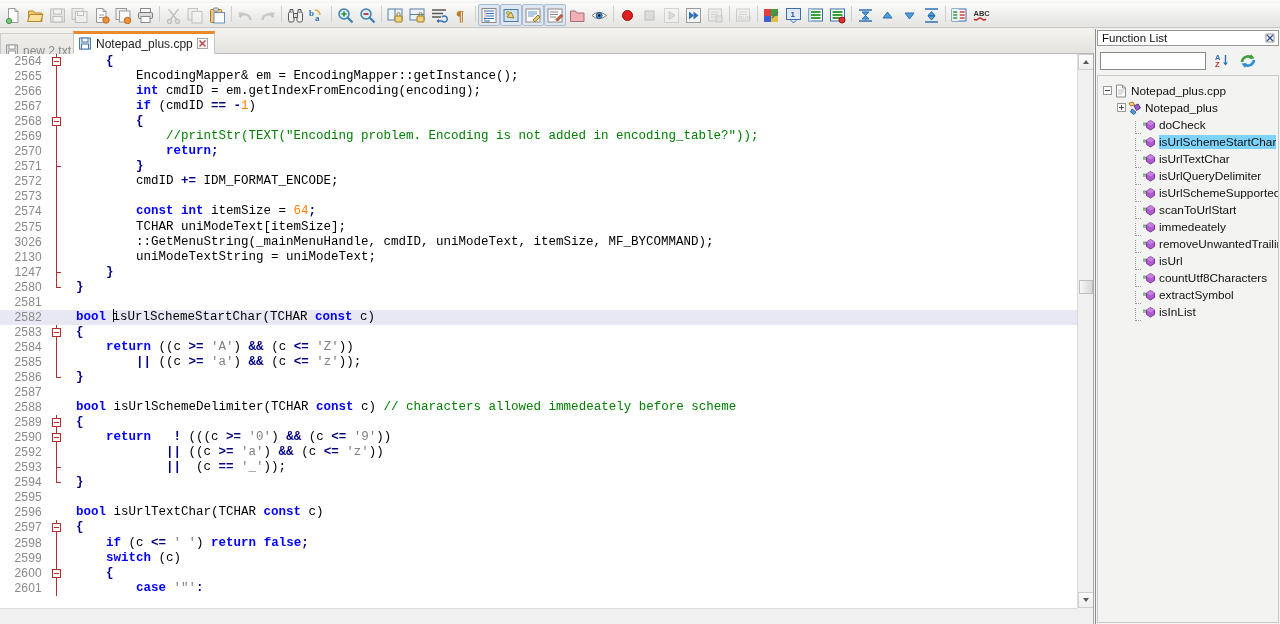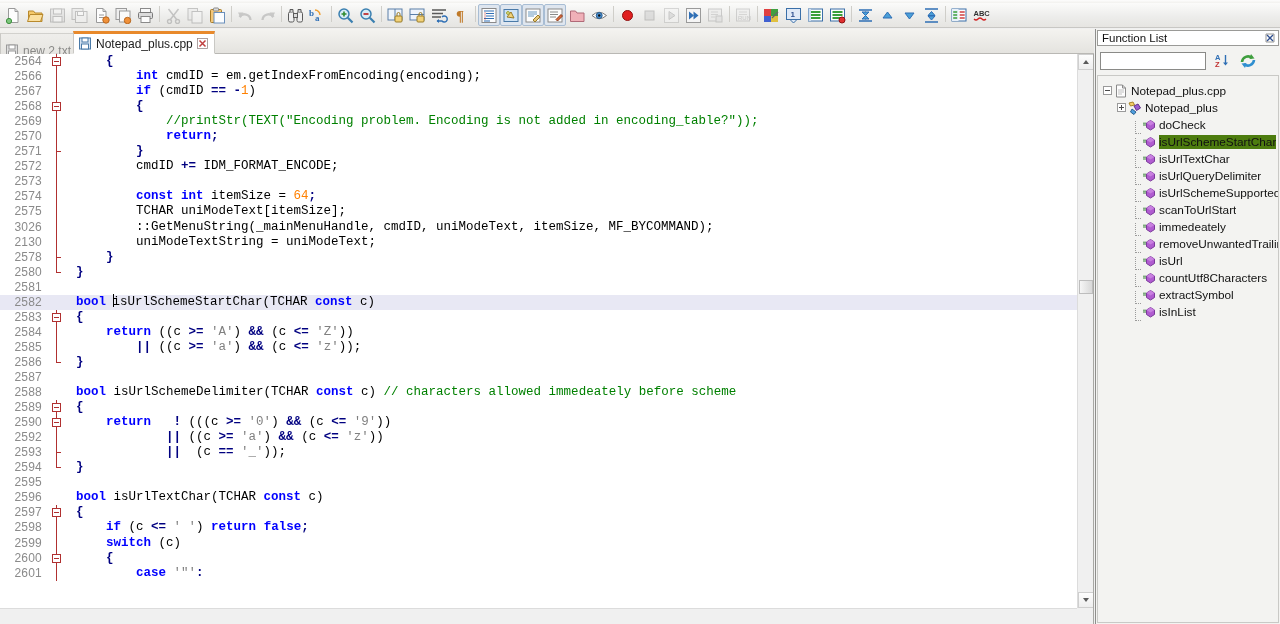--- a/index.html
+++ b/index.html
@@ -223,21 +223,21 @@
     box-sizing:border-box;position:relative;flex:none;cursor:pointer;
   }
   .tnode .tbox i{position:absolute;background:#4a4a4a;}
   .tnode .tbox .h{left:1px;top:3px;width:5px;height:1px;}
   .tnode .tbox .v{left:3px;top:1px;width:1px;height:5px;}
   .tnode .ticon{width:14px;height:14px;flex:none;display:block;margin:0 3px 0 2px;}
   .tnode.lvl0{padding-left:5px;}
   .tnode.lvl1{padding-left:19px;}
   .tnode.lvl2{padding-left:33px;}
   .tnode .lbl{overflow:hidden;}
-  .tnode.sel .lbl{background:#4d7c0f;}
+  .tnode.sel .lbl{background:#7dd3fc;}
 </style>
 </head>
 <body>
 
 <div id="app">
 
   <div class="menu-strip"></div>
 
   <div class="toolbar" id="toolbar">
       <div class="tb-btn" title="New">
@@ -644,33 +644,34 @@
         <span class="tab-close"><svg width="11" height="11" viewBox="0 0 11 11">
             <rect x="0.5" y="0.5" width="10" height="10" fill="none" stroke="#9a8a8a" stroke-width="0.8"></rect>
             <path d="M2.5 2.5 L8.5 8.5 M8.5 2.5 L2.5 8.5" stroke="#c04040" stroke-width="1.5"></path>
           </svg></span>
       </div>
     </div>
 
   <div class="editor-wrap">
     <div class="code-area" id="codearea">
         <div class="row"><div class="gut">2564</div><div class="fold"><span class="vline"></span><span class="box"></span></div><div class="code">    <span class="op">{</span></div></div>
+        <div class="row"><div class="gut">2565</div><div class="fold"><span class="vline"></span></div><div class="code">        EncodingMapper&amp; em = EncodingMapper::getInstance();</div></div>
         <div class="row"><div class="gut">2566</div><div class="fold"><span class="vline"></span></div><div class="code">        <span class="kw">int</span> cmdID = em.getIndexFromEncoding(encoding);</div></div>
         <div class="row"><div class="gut">2567</div><div class="fold"><span class="vline"></span></div><div class="code">        <span class="kw">if</span> (cmdID <span class="op">==</span> <span class="op">-</span><span class="num">1</span>)</div></div>
         <div class="row"><div class="gut">2568</div><div class="fold"><span class="vline"></span><span class="box"></span></div><div class="code">        <span class="op">{</span></div></div>
         <div class="row"><div class="gut">2569</div><div class="fold"><span class="vline"></span></div><div class="code">            <span class="cmt">//printStr(TEXT("Encoding problem. Encoding is not added in encoding_table?"));</span></div></div>
         <div class="row"><div class="gut">2570</div><div class="fold"><span class="vline"></span></div><div class="code">            <span class="kw">return</span><span class="op">;</span></div></div>
         <div class="row"><div class="gut">2571</div><div class="fold"><span class="vline"></span><span class="tick"></span></div><div class="code">        <span class="op">}</span></div></div>
         <div class="row"><div class="gut">2572</div><div class="fold"><span class="vline"></span></div><div class="code">        cmdID <span class="op">+=</span> IDM_FORMAT_ENCODE;</div></div>
         <div class="row"><div class="gut">2573</div><div class="fold"><span class="vline"></span></div><div class="code">&nbsp;</div></div>
         <div class="row"><div class="gut">2574</div><div class="fold"><span class="vline"></span></div><div class="code">        <span class="kw">const</span> <span class="kw">int</span> itemSize = <span class="num">64</span><span class="op">;</span></div></div>
         <div class="row"><div class="gut">2575</div><div class="fold"><span class="vline"></span></div><div class="code">        TCHAR uniModeText[itemSize];</div></div>
         <div class="row"><div class="gut">3026</div><div class="fold"><span class="vline"></span></div><div class="code">        ::GetMenuString(_mainMenuHandle, cmdID, uniModeText, itemSize, MF_BYCOMMAND);</div></div>
         <div class="row"><div class="gut">2130</div><div class="fold"><span class="vline"></span></div><div class="code">        uniModeTextString = uniModeText;</div></div>
-        <div class="row"><div class="gut">2578</div><div class="fold"><span class="vline"></span><span class="tick"></span></div><div class="code">    <span class="op">}</span></div></div>
+        <div class="row"><div class="gut">1247</div><div class="fold"><span class="vline"></span><span class="tick"></span></div><div class="code">    <span class="op">}</span></div></div>
         <div class="row"><div class="gut">2580</div><div class="fold"><span class="vhalf"></span><span class="tick"></span></div><div class="code"><span class="op">}</span></div></div>
         <div class="row"><div class="gut">2581</div><div class="fold"></div><div class="code">&nbsp;</div></div>
         <div class="row cur"><div class="gut">2582</div><div class="fold"></div><div class="code"><span class="kw">bool</span> <span class="cursor"></span>isUrlSchemeStartChar(TCHAR <span class="kw">const</span> c)</div></div>
         <div class="row"><div class="gut">2583</div><div class="fold"><span class="vline"></span><span class="box"></span></div><div class="code"><span class="op">{</span></div></div>
         <div class="row"><div class="gut">2584</div><div class="fold"><span class="vline"></span></div><div class="code">    <span class="kw">return</span> ((c <span class="op">&gt;=</span> <span class="str">'A'</span>) <span class="op">&amp;&amp;</span> (c <span class="op">&lt;=</span> <span class="str">'Z'</span>))</div></div>
         <div class="row"><div class="gut">2585</div><div class="fold"><span class="vline"></span></div><div class="code">        <span class="op">||</span> ((c <span class="op">&gt;=</span> <span class="str">'a'</span>) <span class="op">&amp;&amp;</span> (c <span class="op">&lt;=</span> <span class="str">'z'</span>));</div></div>
         <div class="row"><div class="gut">2586</div><div class="fold"><span class="vhalf"></span><span class="tick"></span></div><div class="code"><span class="op">}</span></div></div>
         <div class="row"><div class="gut">2587</div><div class="fold"></div><div class="code">&nbsp;</div></div>
         <div class="row"><div class="gut">2588</div><div class="fold"></div><div class="code"><span class="kw">bool</span> isUrlSchemeDelimiter(TCHAR <span class="kw">const</span> c) <span class="cmt">// characters allowed immedeately before scheme</span></div></div>
         <div class="row"><div class="gut">2589</div><div class="fold"><span class="vline"></span><span class="box"></span></div><div class="code"><span class="op">{</span></div></div>

